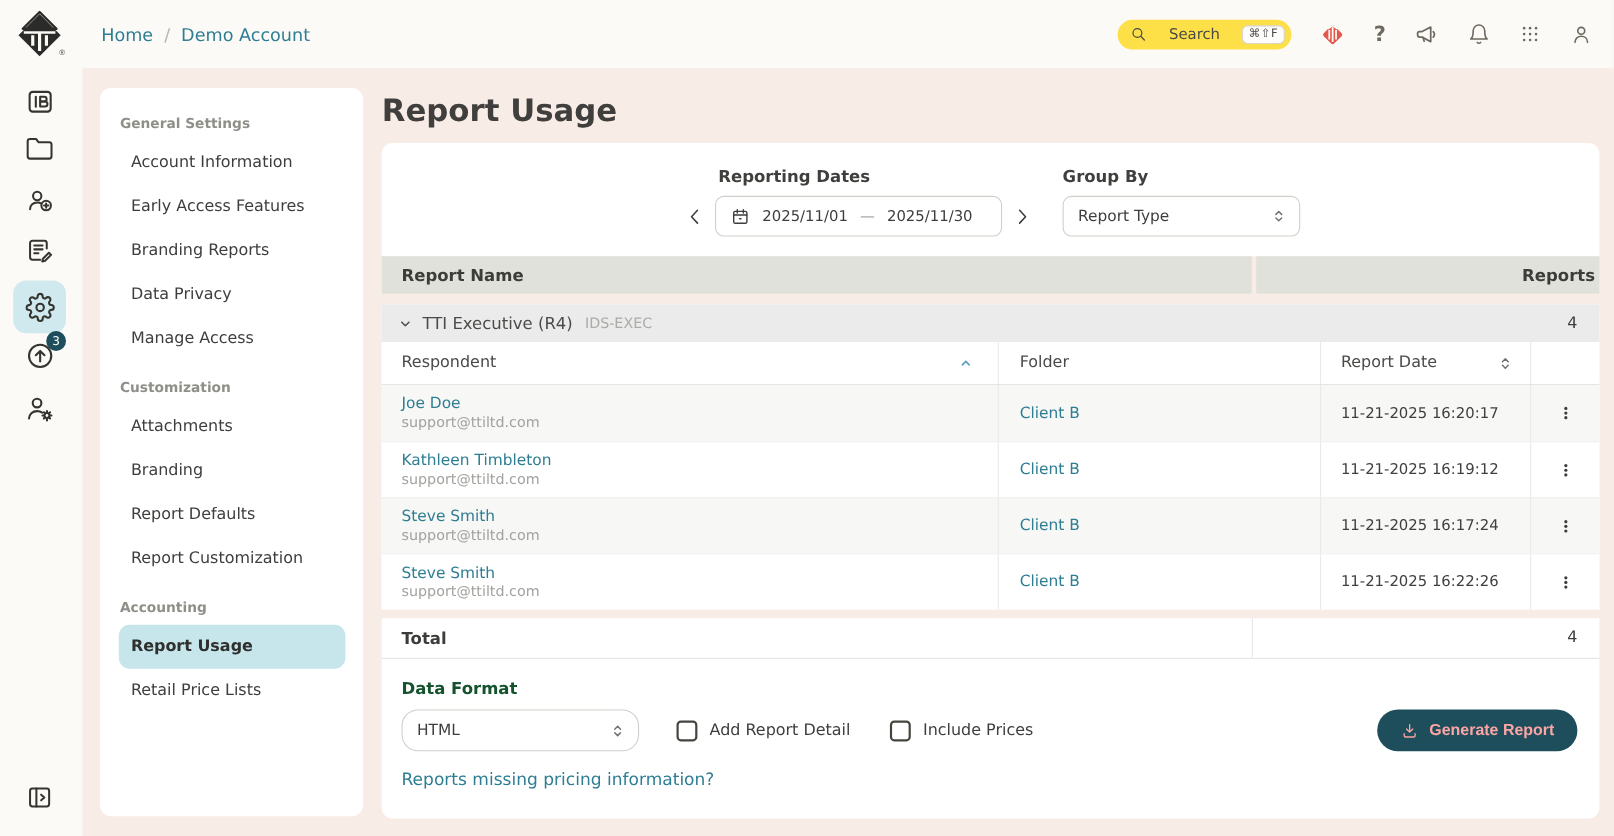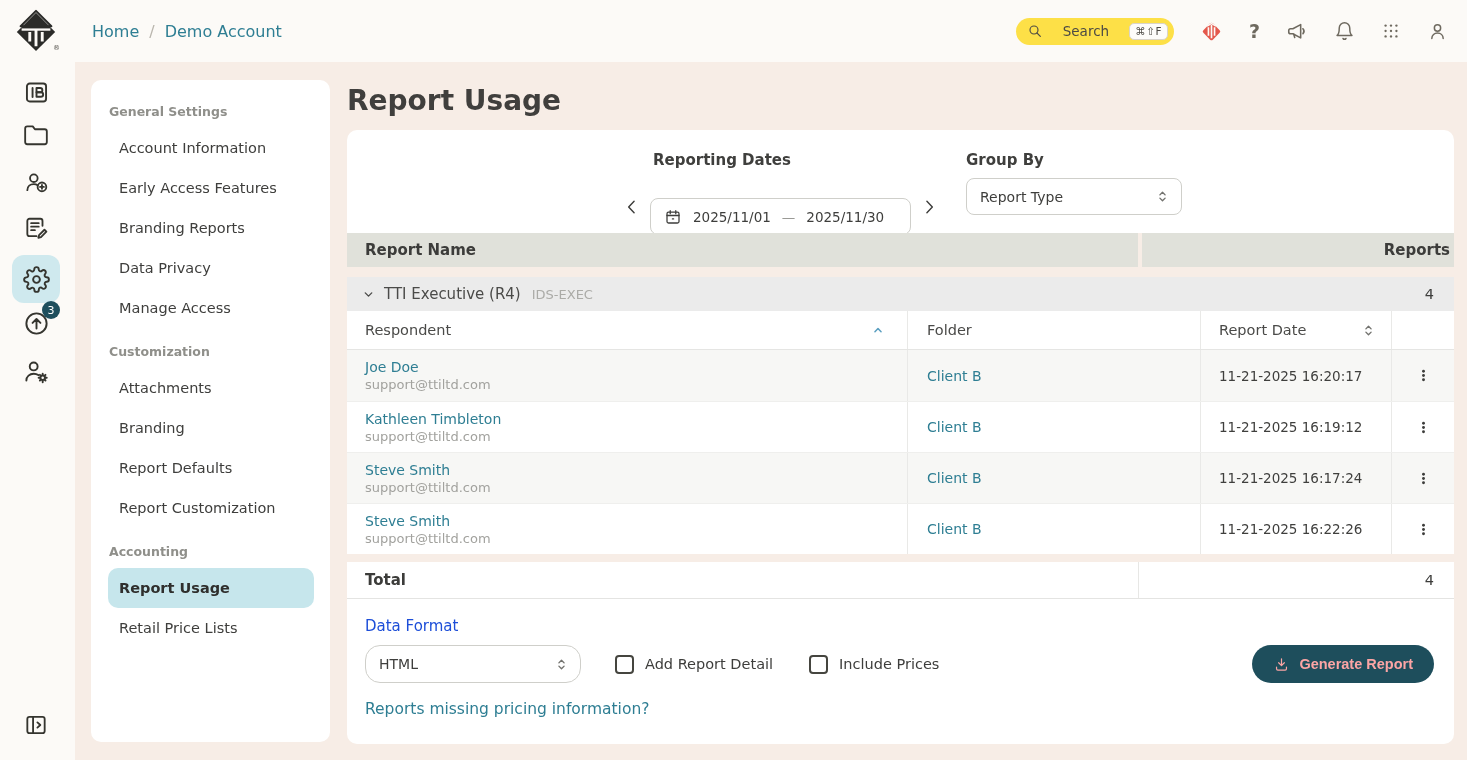--- a/index.html
+++ b/index.html
@@ -45,21 +45,21 @@
   
   .page-title { position:absolute; left:272px; top:22px; font-size:28px; font-weight:700; color:#403f3d; }
   .panel { position:absolute; left:272px; top:68px; width:1107px; }
 
   .filter-card { height:103px; background:#fff; border-radius:10px 10px 0 0; display:flex; justify-content:center; gap:24px; padding-top:21px; }
   .f-group { display:flex; flex-direction:column; }
   .f-label { font-size:15px; font-weight:700; color:#3f3f3d; margin-bottom:9px; }
   .f-label.dates { margin-left:34px; }
   .f-controls { display:flex; align-items:center; gap:5px; }
   .nav-btn { width:26px; height:30px; display:flex; align-items:center; justify-content:center; color:#3d3d3b; cursor:pointer; }
-  .date-pill { width:261px; height:37px; border:1px solid #cfcfca; border-radius:8px; background:#fff; display:flex; align-items:center; padding:16px 13px; gap:11px; cursor:pointer;margin-top:20px; }
+  .date-pill { width:261px; height:37px; border:1px solid #cfcfca; border-radius:8px; background:#fff; display:flex; align-items:center; padding:16px 13px; gap:11px; cursor:pointer; }
   .date-pill .d-txt { font-size:13.5px; color:#3e3e3c; }
   .date-pill .d-sep { font-size:13.5px; color:#9a9a96; }
   .select { height:37px; border:1px solid #cfcfca; border-radius:8px; background:#fff; display:flex; align-items:center; justify-content:space-between; padding:0 12px 0 13px; cursor:pointer; }
   .select .sel-txt { font-size:14px; color:#3e3e3c; }
   .gb-select { width:216px; }
 
   .main-head { display:flex; height:34px; gap:4px; }
   .main-head .h-cell { background:#e0e1da; display:flex; align-items:center; font-size:15px; font-weight:700; color:#3c3c3a; }
   .main-head .h-left { width:791px; padding-left:18px; }
   .main-head .h-right { flex:1; justify-content:flex-end; padding-right:4px; }
@@ -93,21 +93,21 @@
   .link { color:#2e7e93; cursor:pointer; }
   .r-name { font-size:14px; }
   .r-email { font-size:13px; color:#a2a29e; }
   .kebab { width:28px; height:28px; display:flex; align-items:center; justify-content:center; cursor:pointer; }
 
   .bottom-block { margin-top:8px; background:#fff; border-radius:0 0 10px 10px; padding-bottom:26px; }
   .total-row { display:flex; height:37px; border-bottom:1px solid #e4e4e2; }
   .total-row .tl { width:791px; display:flex; align-items:center; padding-left:18px; font-size:15px; font-weight:700; color:#3c3c3a; }
   .total-row .tv { flex:1; border-left:1px solid #e7e7e5; display:flex; align-items:center; justify-content:flex-end; padding-right:20px; font-size:14.5px; }
   .footer-area { padding:18px 20px 0 18px; }
-  .df-label { font-size:15px; font-weight:400; color:#1d4ed8; }
+  .df-label { font-size:15px; font-weight:700; color:#14532d; }
   .controls-row { display:flex; align-items:center; margin-top:10px; }
   .df-select { width:216px; height:38px;border-radius:15px; }
   .check-group { display:flex; align-items:center; margin-left:34px; cursor:pointer; }
   .check-group + .check-group { margin-left:36px; }
   .checkbox { width:19px; height:19px; border:2px solid #45453f; border-radius:4px; background:#fff; }
   .check-label { margin-left:11px; font-size:14.5px; color:#3e3e3c; }
   .gen-btn { margin-left:auto; height:38px; border-radius:19px; background:#1e4e5c; color:#fca5a5; display:flex; align-items:center; gap:9px; padding:0 21px; font-size:14.5px; font-weight:600; cursor:pointer; border:none; }
   .pricing-link { display:inline-block; margin:17px 0 0 18px; font-size:15.5px; color:#2e7e93; cursor:pointer; }
 </style>
 </head>

